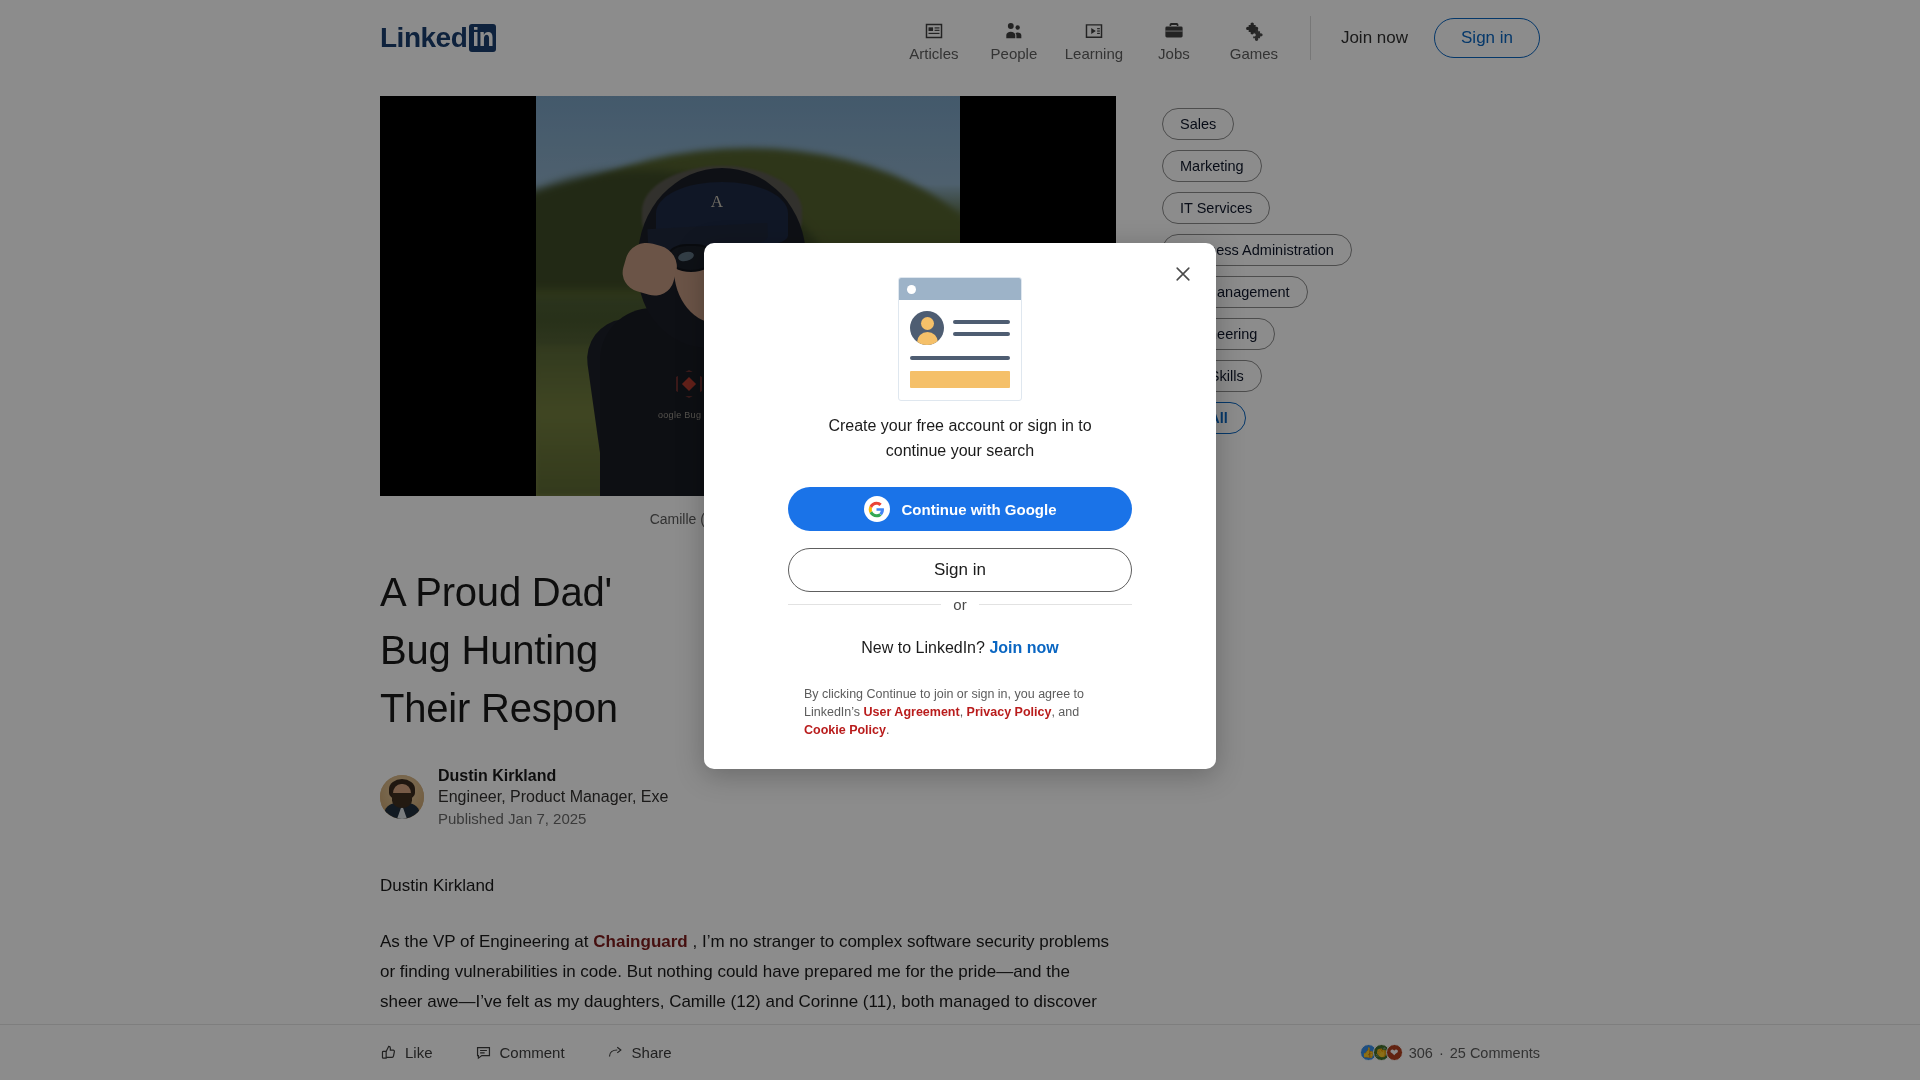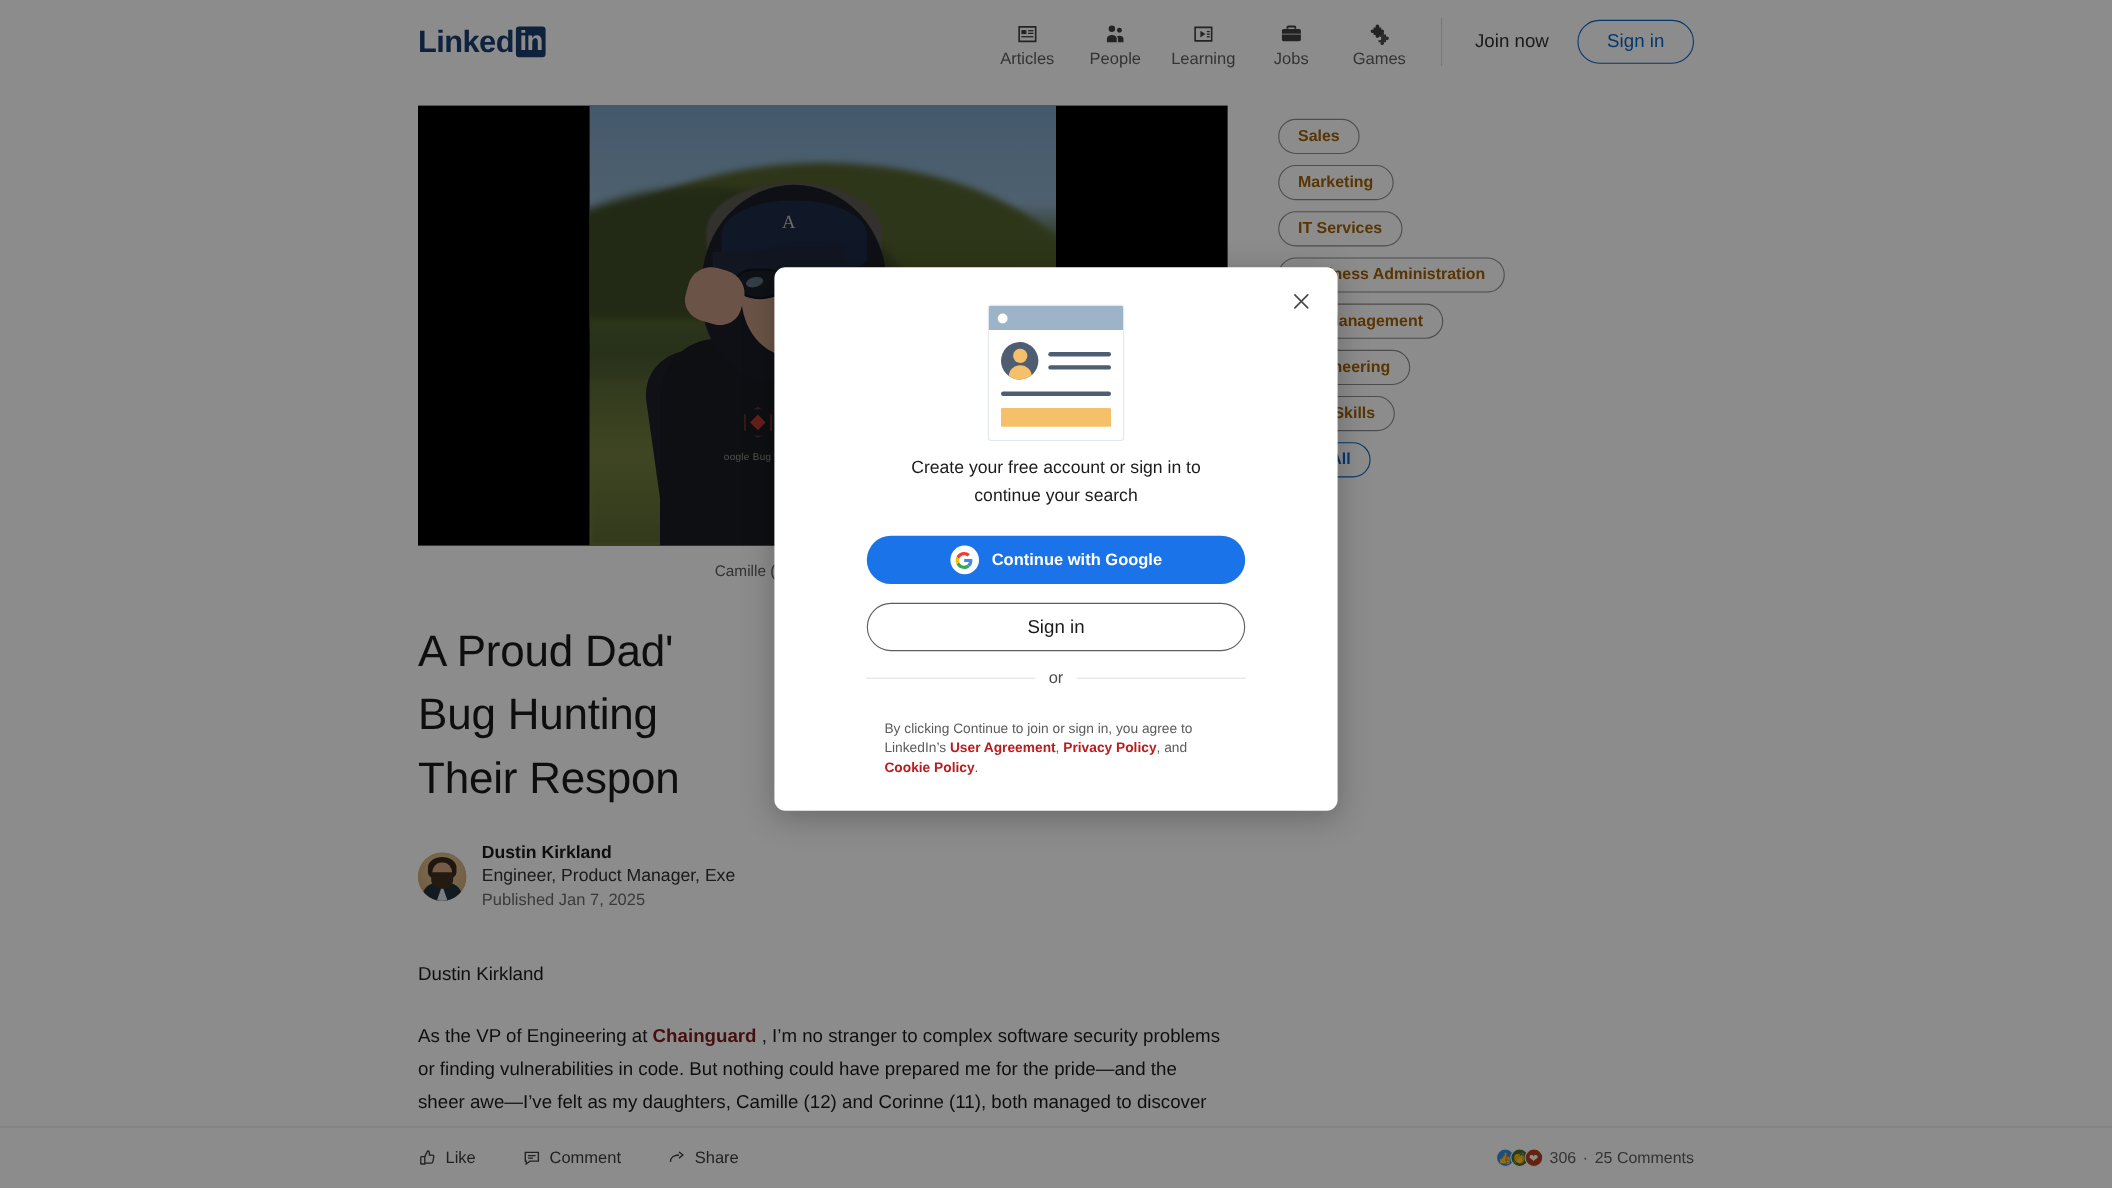--- a/index.html
+++ b/index.html
@@ -413,25 +413,24 @@
     font-size: 21px;
     color: #1b1b1b;
     padding-bottom: 16px;
   }
   .pills { display: flex; flex-direction: column; align-items: flex-start; gap: 10px; }
   .pill {
     border: 1px solid #8c8c8c;
     border-radius: 20px;
     padding: 7px 17px;
     font-size: 14.5px;
-    color: #a16207;
+    color: #0f172a;
     background: #ffffff;
     cursor: pointer;
     white-space: nowrap;
-    font-weight: bold;
   }
   .pill.see-all {
     color: #0a66c2;
     border-color: #0a66c2;
     font-weight: bold;
   }
 
   
   .action-bar {
     position: absolute;
@@ -606,21 +605,21 @@
     display: flex;
     align-items: center;
     justify-content: center;
     cursor: pointer;
     color: #1b1b1b;
     font-size: 17px;
     font-family: "Liberation Sans", sans-serif;
   }
   .or-row {
     width: 344px;
-    margin: 16px auto 0 auto;
+    margin: 4px auto 0 auto;
     display: flex;
     align-items: center;
     gap: 12px;
   }
   .or-line { flex: 1; height: 1px; background: #e2e2e2; }
   .or-text { font-size: 15px; color: #4a4a4a; }
 
   .new-to {
     text-align: center;
     font-size: 16px;
@@ -904,18 +903,22 @@
   </div>
 
   <button class="btn-signin">Sign in</button>
 
   <div class="or-row">
     <span class="or-line"></span>
     <span class="or-text">or</span>
     <span class="or-line"></span>
   </div>
 
+  <div class="new-to">
+    <span>New to LinkedIn?</span>
+    <a href="#">Join now</a>
+  </div>
 
   <div class="legal">
     <span>By clicking Continue to join or sign in, you agree to LinkedIn’s </span><a href="#">User Agreement</a><span>, </span><a href="#">Privacy Policy</a><span>, and </span><a href="#">Cookie Policy</a><span>.</span>
   </div>
 
 </div>
 
 </body></html>

